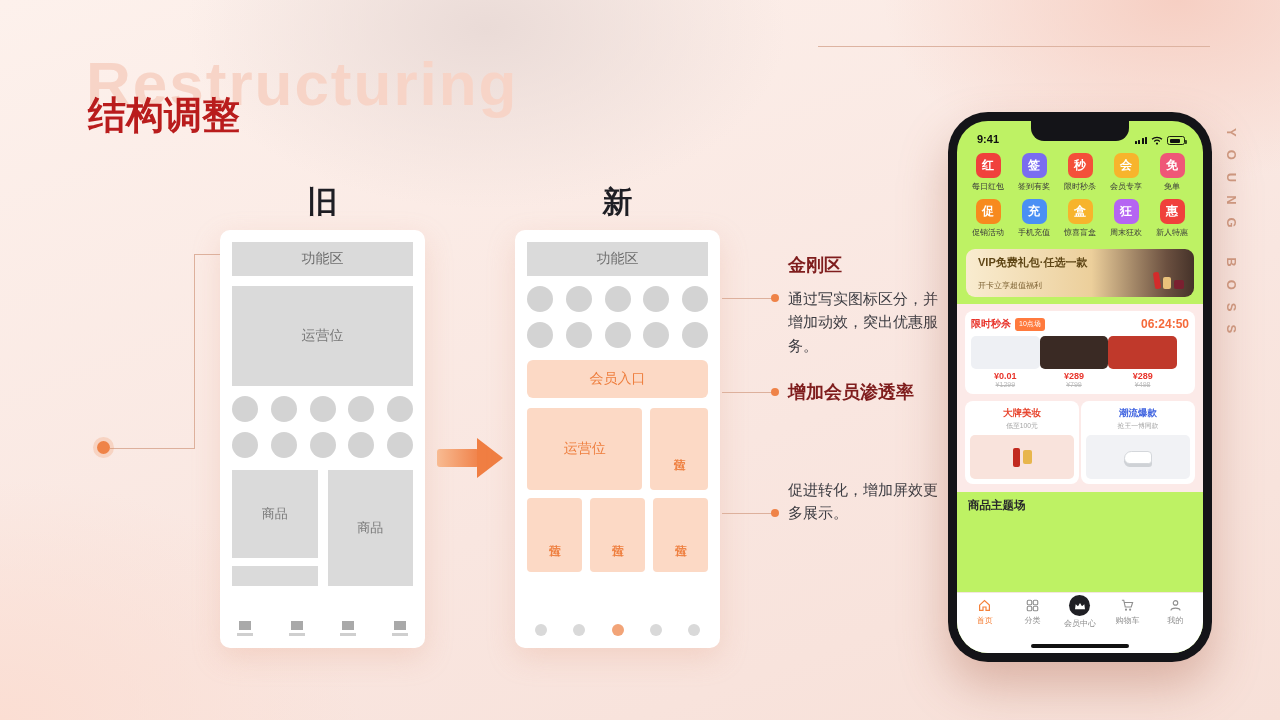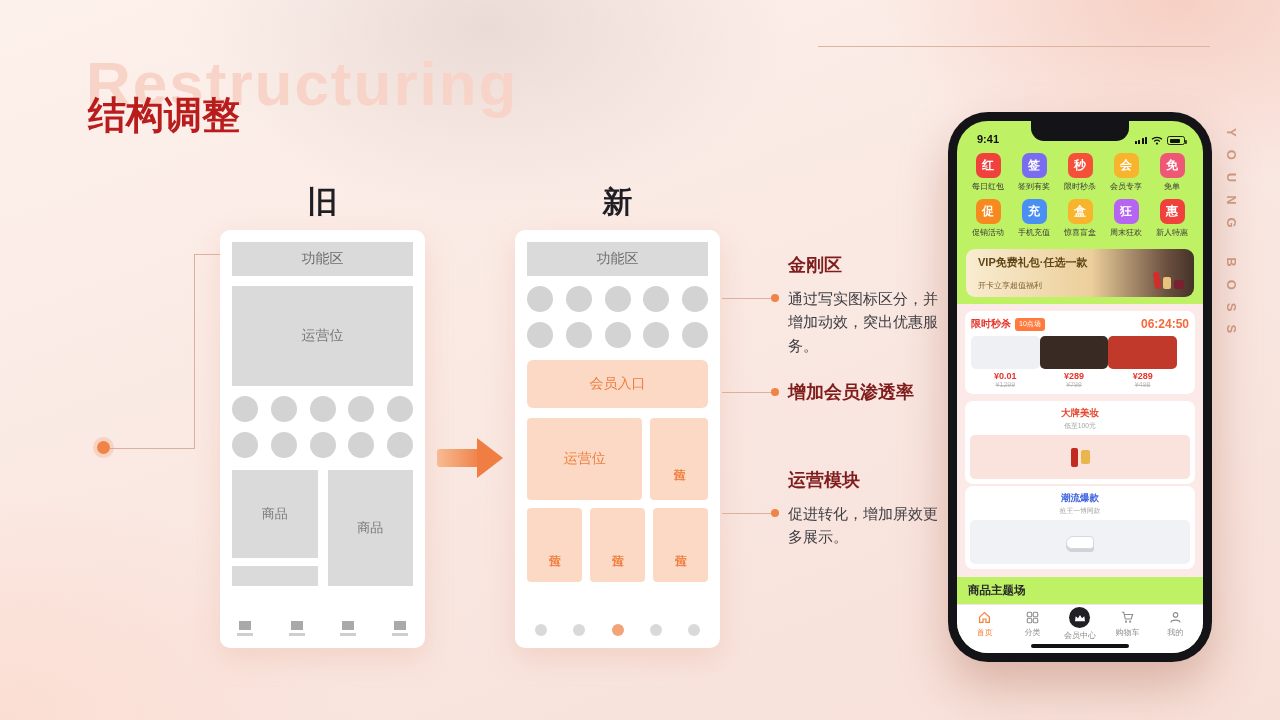--- a/index.html
+++ b/index.html
@@ -38,21 +38,21 @@
   .w-pcol { flex:1; display:flex; flex-direction:column; gap:8px; }
   .w-prod { background:#dadada; color:#787878; font-size:13px; display:flex; align-items:center; justify-content:center; }
   .w-prod.p1 { height:88px; }
   .w-strip { height:20px; background:#dadada; }
   .w-prod.p2 { flex:1; height:116px; }
   .w-tabs { display:flex; justify-content:space-between; margin-top:auto; padding:0 4px; }
   .w-tab { width:18px; display:flex; flex-direction:column; align-items:center; gap:3px; }
   .w-tab .sq { width:12px; height:9px; background:#a9a9a9; }
   .w-tab .ln { width:16px; height:3px; background:#cfcfcf; }
 
-  .w-member { height:48px; margin-top:12px; background:#fcd9c5; color:#ee7e3e; border-radius:6px;
+  .w-member { height:38px; margin-top:12px; background:#fcd9c5; color:#ee7e3e; border-radius:6px;
               font-size:14px; display:flex; align-items:center; justify-content:center; }
   .w-oprow { display:flex; gap:8px; margin-top:10px; height:82px; }
   .w-opbig { flex:2; background:#fcd9c5; color:#ee7e3e; font-size:14px; display:flex; align-items:center; justify-content:center; border-radius:4px; }
   .w-opside { flex:1; background:#fcd9c5; color:#ee7e3e; font-size:12px; display:flex; align-items:center; justify-content:center;
               writing-mode:vertical-rl; border-radius:4px; }
   .w-smallrow { display:flex; gap:8px; margin-top:8px; height:74px; }
   .w-opsm { flex:1; background:#fcd9c5; color:#ee7e3e; font-size:12px; display:flex; align-items:center; justify-content:center;
             writing-mode:vertical-rl; border-radius:4px; }
   .w-dots { display:flex; justify-content:space-between; margin-top:auto; padding:0 8px; }
   .w-dot { width:12px; height:12px; border-radius:50%; background:#d9d9d9; }
@@ -132,34 +132,34 @@
   .fp-orig { font-size:7px; color:#bbb; text-decoration:line-through; }
   .zero { flex:1; background:linear-gradient(180deg,#fffdf3,#fff3d6); border-radius:8px; padding:6px; display:flex; flex-direction:column; align-items:flex-start; }
   .z-title { font-size:11px; font-weight:800; color:#8a3df2; }
   .z-sub { font-size:7.5px; color:#a6a6a6; margin-top:1px; }
   .suitcase { position:relative; align-self:center; margin-top:8px; width:42px; height:46px; border-radius:7px;
               background:repeating-linear-gradient(90deg, rgba(255,255,255,.22) 0 2px, rgba(255,255,255,0) 2px 8px),
                          linear-gradient(180deg,#f6913f,#ee6f28); }
   .suitcase:before { content:""; position:absolute; top:-8px; left:50%; transform:translateX(-50%);
                      width:16px; height:10px; border:3px solid #d95f1f; border-bottom:none; border-radius:6px 6px 0 0; }
 
-  .prow2 { display:flex; gap:2px;flex-direction:column; }
+  .prow2 { display:flex; gap:2px; }
   .fcard { flex:1; background:#fff; border-radius:8px; padding:6px 5px 5px; text-align:center; }
   .fc-title { font-size:9.5px; font-weight:800; }
   .fc-sub { font-size:6.8px; color:#a5a5a5; margin-top:1px; }
   .fc-img { height:44px; border-radius:5px; margin-top:4px; display:flex; align-items:center; justify-content:center; gap:3px; }
   .bottle1 { width:7px; height:19px; background:#c22a1f; border-radius:2px; }
   .bottle2 { width:9px; height:14px; background:#e8b64c; border-radius:2px; }
   .shoe { width:28px; height:13px; background:#fff; border:1px solid #d4d7db; border-radius:9px 5px 4px 7px; box-shadow:0 3px 0 #cfd2d6; }
   .snack1 { width:12px; height:15px; background:#f2b83a; border-radius:2px; transform:rotate(-8deg); }
   .snack2 { width:11px; height:13px; background:#e4572e; border-radius:2px; transform:rotate(10deg); }
 
   .spacer { flex:1; }
   .sec-title { font-size:11.5px; font-weight:800; color:#26262a; margin:6px 11px 5px; }
-  .tabbar { display:flex; align-items:flex-start; border-top:1px solid #f3e6e0; background:#fff; padding:5px 4px 12px; }
+  .tabbar { display:flex; align-items:flex-start; border-top:1px solid #f3e6e0; background:#fff; padding:5px 4px 24px; }
   .tab { flex:1; display:flex; flex-direction:column; align-items:center; gap:2px; font-size:8px; color:#8f8f8f; }
   .tab.active { color:#f5823b; }
   .tab svg { display:block; }
   .tab-cic { width:21px; height:21px; border-radius:50%; background:#1f1f24; display:flex; align-items:center; justify-content:center; margin-top:-3px; }
   .homebar { position:absolute; bottom:5px; left:50%; transform:translateX(-50%); width:98px; height:4px; background:#111; border-radius:2px; z-index:7; }
 </style>
 </head>
 <body>
 
 <div id="slide">
@@ -271,21 +271,20 @@
     <div class="a-body" style="width:162px;">通过写实图标区分，并增加动效，突出优惠服务。</div>
   </div>
 
   <div class="agroup" style="left:788px; top:380px;">
     <span class="a-dot" style="left:-17px; top:8px;"></span>
     <div class="a-title">增加会员渗透率</div>
   </div>
 
   <div class="agroup" style="left:788px; top:468px; width:170px;">
     <span class="a-dot" style="left:-17px; top:41px;"></span>
-    <div class="a-title">运营模块</div>
     <div class="a-body" style="width:150px;">促进转化，增加屏效更多展示。</div>
   </div>
 
   <div class="phone">
     <div class="screen">
       <div class="notch"></div>
 
       <div class="statusbar">
         <span class="st-time">9:41</span>
         <span class="st-icons">

